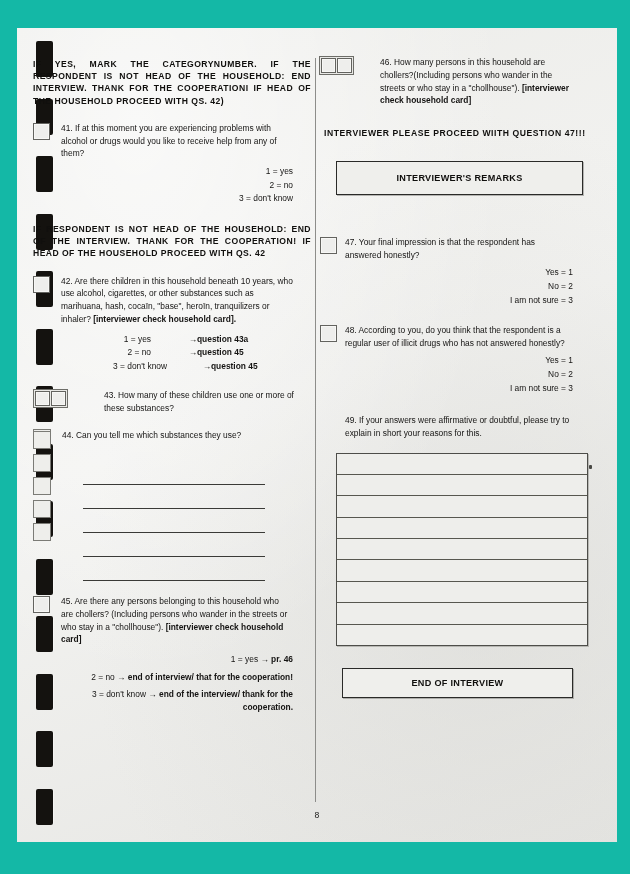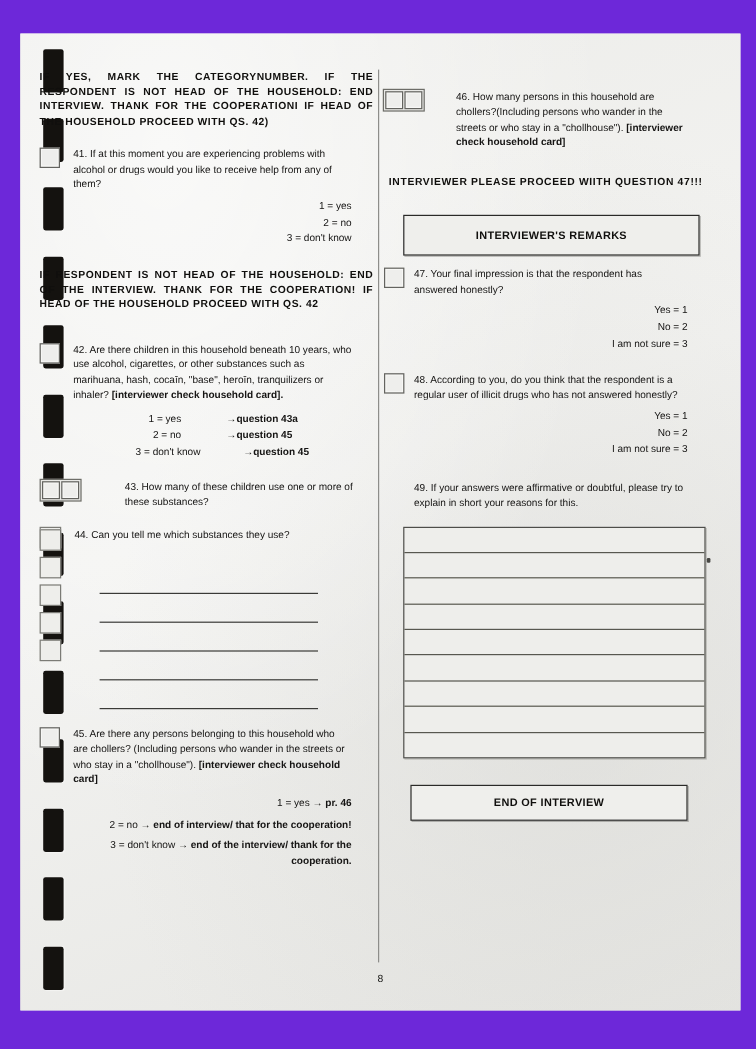--- a/index.html
+++ b/index.html
@@ -10,21 +10,21 @@
   body {
     width: 630px;
     height: 874px;
     overflow: hidden;
     font-family: "Liberation Sans", sans-serif;
   }
   .scan-frame {
     position: absolute;
     left: 0; top: 0;
     width: 630px; height: 874px;
-    background: #6d28d9;
+    background: #14b8a6;
   }
   .page {
     position: absolute;
     left: 17px; top: 28px;
     width: 600px; height: 814px;
     background: #f2f2f0;
     box-shadow: inset 0 0 18px rgba(150,150,145,0.35);
   }
   .paper-noise {
     position: absolute;
@@ -69,21 +69,21 @@
 
   .col-left {
     position: absolute;
     left: 16px;
     top: 30px;
     width: 278px;
   }
   .col-right {
     position: absolute;
     left: 307px;
-    top: 46px;
+    top: 28px;
     width: 276px;
   }
 
   
   .allcaps {
     font-size: 8.6px;
     font-weight: bold;
     line-height: 1.42;
     color: #100f0d;
     letter-spacing: 0.1px;
@@ -249,21 +249,21 @@
             <div class="opts">
               <div class="opt-row opt-ind">1 = yes</div>
               <div class="opt-row opt-ind">2 = no</div>
               <div class="opt-row opt-ind">3 = don't know</div>
             </div>
           </div>
         </div>
 
         <div class="allcaps loose" style="margin-top:17px;">IF RESPONDENT IS NOT HEAD OF THE HOUSEHOLD: END OF THE INTERVIEW. THANK FOR THE COOPERATION! IF HEAD OF THE HOUSEHOLD PROCEED WITH QS. 42</div>
 
-        <div class="qblock" style="margin-top:25px;">
+        <div class="qblock" style="margin-top:15px;">
           <div class="cbox" style="margin-right:11px;margin-top:1px;"></div>
           <div class="qbody" style="width:236px;">
             <span class="qnum">42.</span>
             <span class="qtext">Are there children in this household beneath 10 years, who use alcohol, cigarettes, or other substances such as marihuana, hash, cocaīn, "base", heroīn, tranquilizers or inhaler? </span>
             <span class="qtext bold">[interviewer check household card].</span>
             <div class="opts" style="margin-top:7px;">
               <div style="display:flex;padding-left:12px;">
                 <span style="width:78px;">1 = yes</span>
                 <span style="width:46px;">→</span>
                 <span class="bold">question  43a</span>
@@ -353,21 +353,21 @@
             <span class="qtext">How many persons in this household are chollers?(Including persons who wander in the streets or who stay in a "chollhouse").</span>
             <span class="qtext bold">[interviewer check household card]</span>
           </div>
         </div>
 
 
         <div class="allcaps" style="margin-top:20px;letter-spacing:0.55px;">INTERVIEWER PLEASE PROCEED WIITH QUESTION 47!!!</div>
 
         <div class="boxhead" style="margin-top:22px;width:247px;margin-left:12px;">INTERVIEWER'S REMARKS</div>
 
-        <div class="qblock" style="margin-top:9px;">
+        <div class="qblock" style="margin-top:41px;">
           <div class="cbox" style="margin-left:-4px;margin-right:8px;margin-top:1px;"></div>
           <div class="qbody" style="width:228px;">
             <span class="qnum">47.</span>
             <span class="qtext">Your final impression is that the respondent has answered honestly?</span>
             <div class="opts" style="margin-top:3px;line-height:1.68;">
               <div class="opt-row opt-ind">Yes = 1</div>
               <div class="opt-row opt-ind">No = 2</div>
               <div class="opt-row opt-ind">I am not sure = 3</div>
             </div>
           </div>

